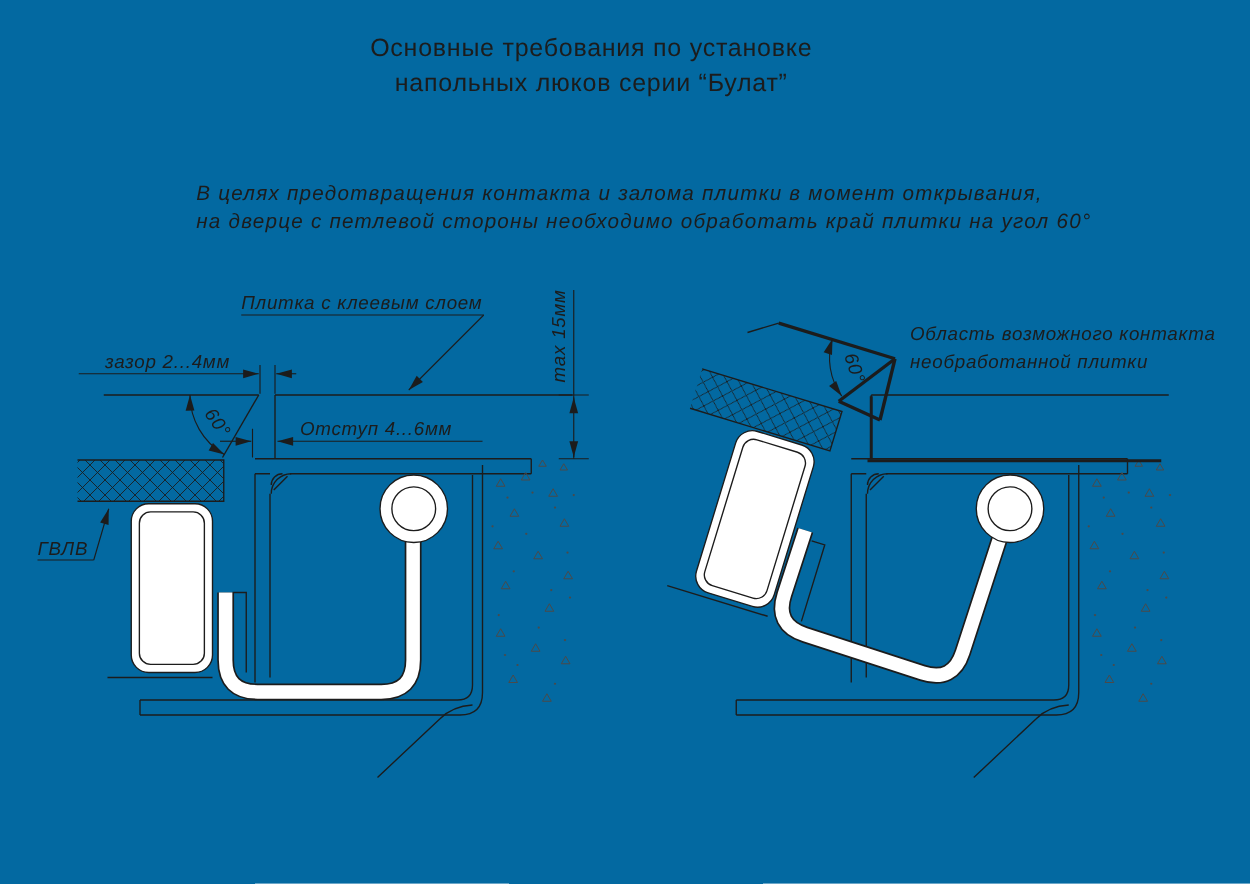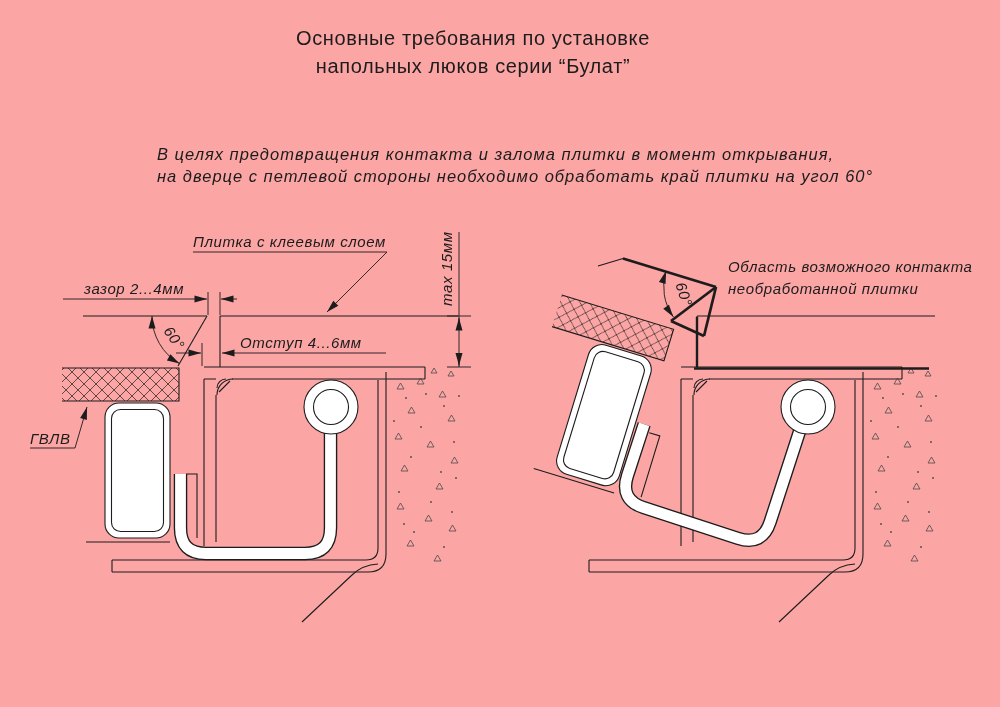--- a/index.html
+++ b/index.html
@@ -1,16 +1,16 @@
 <!DOCTYPE html>
 <html><head>
 <meta charset="utf-8">
 <style>
   html,body{margin:0;padding:0;background:#ffffff;}
-  .page{position:relative;width:1000px;height:707px;background:#fca5a5;overflow:hidden;
+  .page{position:relative;width:1000px;height:707px;background:#0369a1;overflow:hidden;
         font-family:"Liberation Sans", sans-serif;}
   svg{display:block;}
   .ln{fill:none;stroke:#1c1c1c;stroke-width:1.1;}
   .thin{fill:none;stroke:#1c1c1c;stroke-width:0.9;}
   .bold{fill:none;stroke:#1c1c1c;stroke-width:2.7;}
   .bold2{fill:none;stroke:#1c1c1c;stroke-width:2.4;}
   .whitefill{fill:#ffffff;stroke:#1c1c1c;stroke-width:1.1;}
   .nofill{fill:none;stroke:#1c1c1c;stroke-width:1.1;}
   .arm-outer{fill:none;stroke:#1c1c1c;stroke-width:13.5;stroke-linecap:butt;}
   .arm-inner{fill:none;stroke:#ffffff;stroke-width:10.8;stroke-linecap:butt;}

